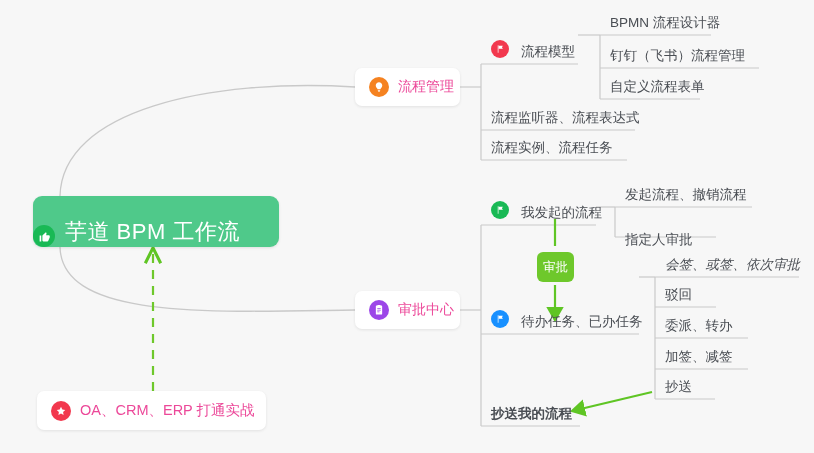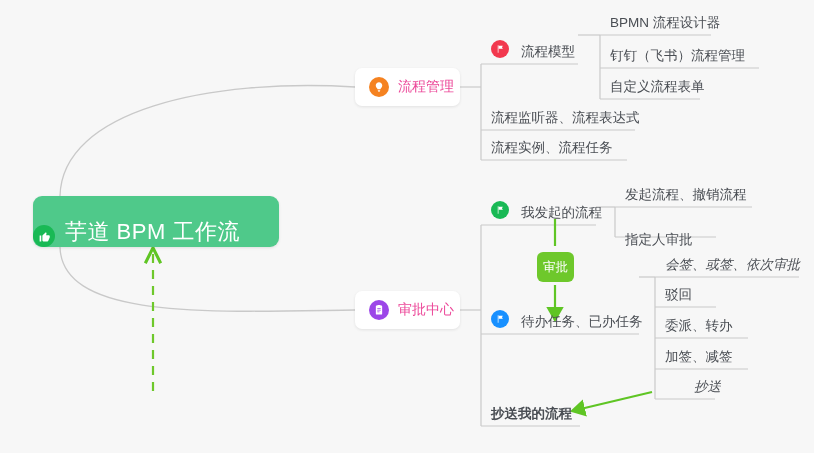--- a/index.html
+++ b/index.html
@@ -280,22 +280,30 @@
   </div>
 
   <div class="leaf" style="left:665px; top:318px; height:20px;">
     <span class="leaf-text">委派、转办</span>
   </div>
 
   <div class="leaf" style="left:665px; top:349px; height:20px;">
     <span class="leaf-text">加签、减签</span>
   </div>
 
-  <div class="leaf" style="left:694px; top:379px; height:20px;font-style:italic;">
+  <div class="leaf" style="left:665px; top:379px; height:20px;">
     <span class="leaf-text">抄送</span>
   </div>
 
   <div class="chip">
     <span>审批</span>
   </div>
 
+  <div class="card-node bottom-note">
+    <span class="icon-circle sz20" style="background:#f2384e;">
+      <svg width="12" height="12" viewBox="0 0 24 24" fill="#ffffff">
+        <path d="M12 3.6l2.6 5.4 5.9.8-4.3 4.2 1 5.9-5.2-2.8-5.2 2.8 1-5.9L3.5 9.8l5.9-.8z"></path>
+      </svg>
+    </span>
+    <span class="card-label">OA、CRM、ERP 打通实战</span>
+  </div>
 
 </div>
 
 </body></html>

